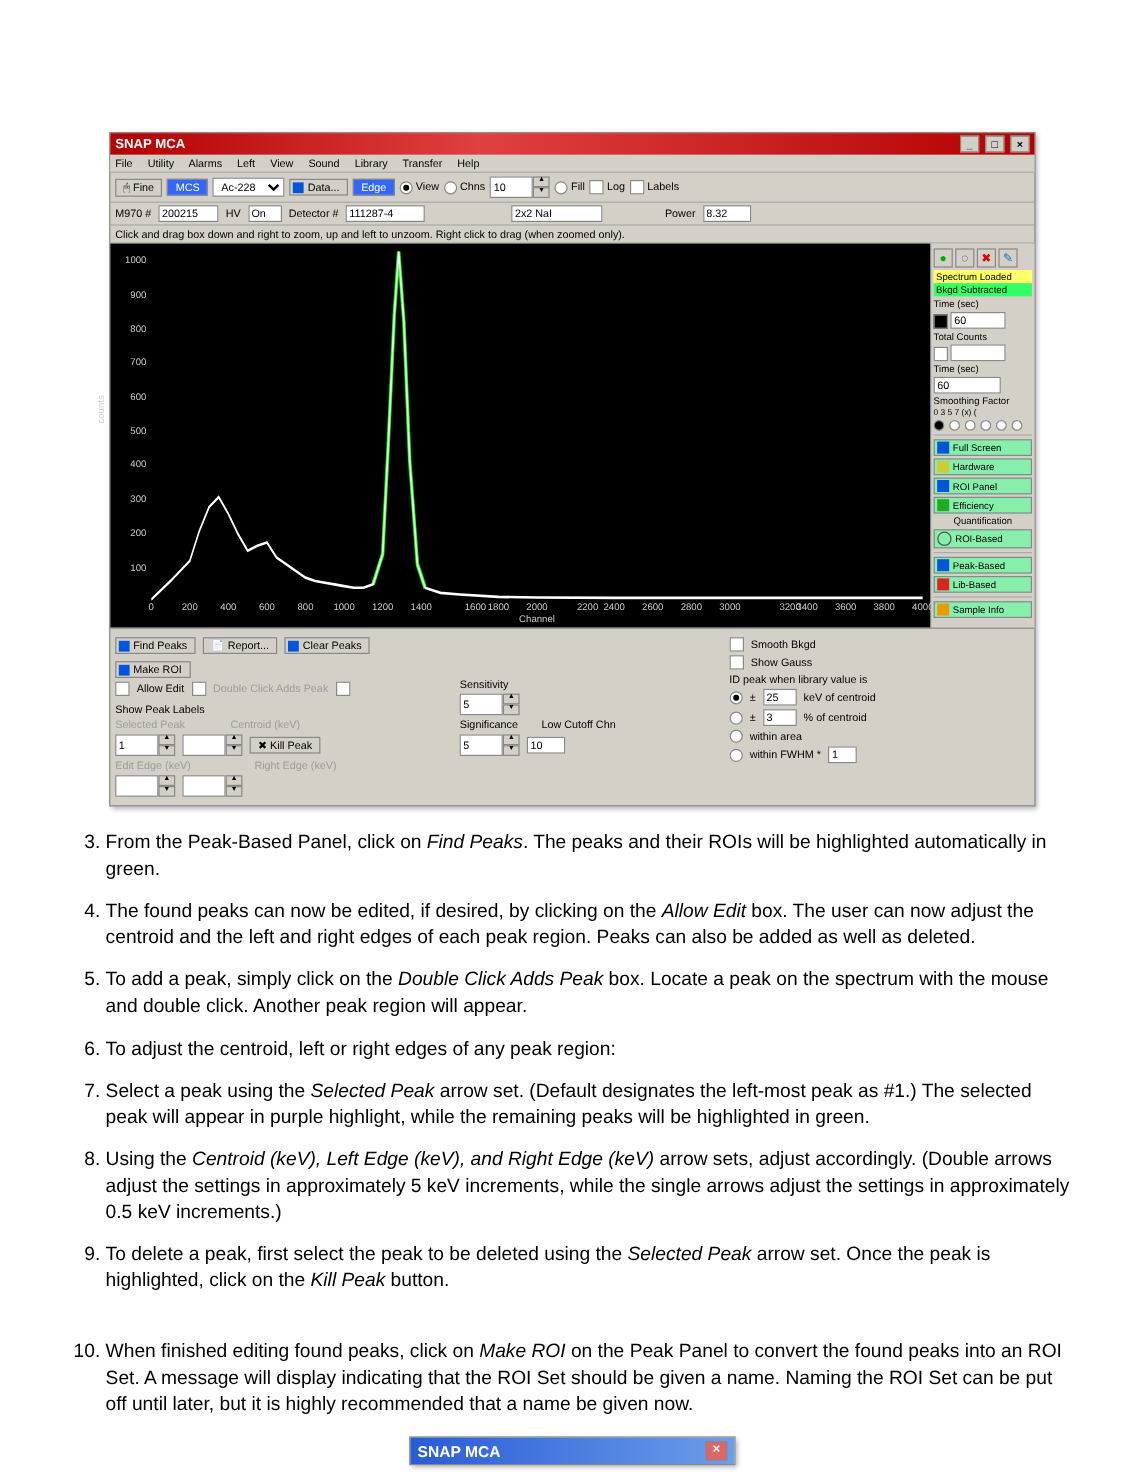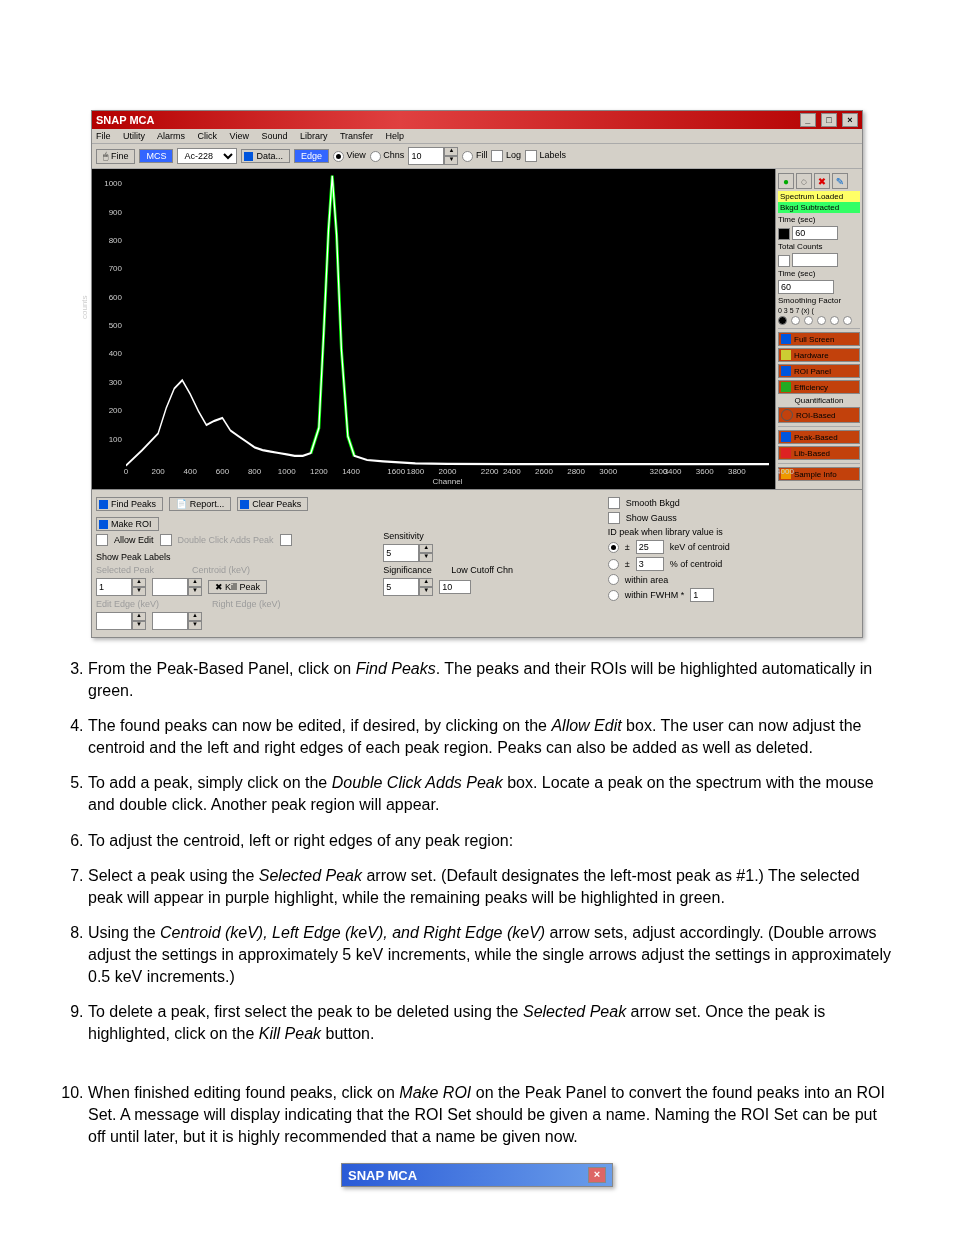--- a/index.html
+++ b/index.html
@@ -133,21 +133,21 @@
   .side-icons { display:flex; gap:2px; }
   .side-icons span { width:14px; height:14px; border:1px solid #888; display:flex; align-items:center; justify-content:center; font-size:10px; }
   .pill { font-size:8px; padding:1px 2px; display:block; }
   .pill.y { background: #ffff66; }
   .pill.g { background: #33ff66; }
   .smooth-dots { display:flex; gap:4px; font-size:7px; }
   .smooth-dots .dot { width:7px; height:7px; border:1px solid #888; border-radius:50%; background:#fff; }
   .smooth-dots .dot.sel { background:#000; }
   .side-btn {
     display:flex; align-items:center; gap:3px;
-    border:1px solid #888; padding:1px 2px; margin:2px 0; background:#c2410c; cursor:pointer;
+    border:1px solid #888; padding:1px 2px; margin:2px 0; background:#86efac; cursor:pointer;
   }
   .side-btn .ic { width:10px; height:10px; }
   .ic.blue{background:#0055dd;} .ic.red{background:#d22;} .ic.green{background:#2a2;} .ic.yellow{background:#cc3;} .ic.orange{background:#e90;} .ic.mag{border:1px solid #555;border-radius:50%;}
   .side-sep { border-top:1px solid #aaa; margin:3px 0; }
   .peaks-panel {
     border-top:1px solid #888;
     padding:4px;
     display:flex;
     gap:16px;
     font-size:9px;
@@ -213,21 +213,21 @@
         <span>_</span>
         <span>□</span>
         <span>×</span>
       </span>
     </div>
 
     <div class="menubar">
       <span>File</span>
       <span>Utility</span>
       <span>Alarms</span>
-      <span>Click</span>
+      <span>Left</span>
       <span>View</span>
       <span>Sound</span>
       <span>Library</span>
       <span>Transfer</span>
       <span>Help</span>
     </div>
 
     <div class="toolbar">
       <span class="btn">🖱 <span>Fine</span></span>
       <span class="btn blue-bg">MCS</span>
@@ -243,21 +243,35 @@
           <span class="arrows">
             <span>▲</span>
             <span>▼</span>
           </span>
         </span>
       <span><span class="radio"></span> <span>Fill</span></span>
       <span><span class="chk"></span> <span>Log</span></span>
       <span><span class="chk"></span> <span>Labels</span></span>
     </div>
 
-
+    <div class="statusrow">
+      <span>M970 #</span>
+      <input class="input-sm" style="width: 44px;" value="200215">
+      <span>HV</span>
+      <input class="input-sm" style="width: 22px;" value="On">
+      <span>Detector #</span>
+      <input class="input-sm" style="width: 60px;" value="111287-4">
+      <span style="flex:0 0 60px;"></span>
+      <input class="input-sm" style="width: 70px;" value="2x2 NaI">
+      <span style="flex:0 0 40px;"></span>
+      <span>Power</span>
+      <input class="input-sm" style="width: 34px;" value="8.32">
+    </div>
+
+    <div class="hint">Click and drag box down and right to zoom, up and left to unzoom. Right click to drag (when zoomed only).</div>
 
     <div class="main-area">
 
       <div class="chart-wrap">
         <div class="y-title">counts</div>
         <div class="y-axis" id="yaxis">
             <span style="top: 90.4762%;">100</span>
             <span style="top: 80.9524%;">200</span>
             <span style="top: 71.4286%;">300</span>
             <span style="top: 61.9048%;">400</span>
@@ -289,21 +303,21 @@
               <span style="left: 50%;">2000</span>
               <span style="left: 55%; padding-left: 20px;">2200</span>
               <span style="left: 60%;">2400</span>
               <span style="left: 65%;">2600</span>
               <span style="left: 70%;">2800</span>
               <span style="left: 75%;">3000</span>
               <span style="left: 80%; padding-left: 36px;">3200</span>
               <span style="left: 85%;">3400</span>
               <span style="left: 90%;">3600</span>
               <span style="left: 95%;">3800</span>
-              <span style="left: 100%; margin-left: 16px;">4000</span>
+              <span style="left: 100%;">4000</span>
             </div>
           <div class="xlabel">Channel</div>
         </div>
       </div>
 
       <div class="side-panel">
         <div class="side-icons row">
           <span style="color:#0a0;">●</span>
           <span>◌</span>
           <span style="color:#d00;">✖</span>

